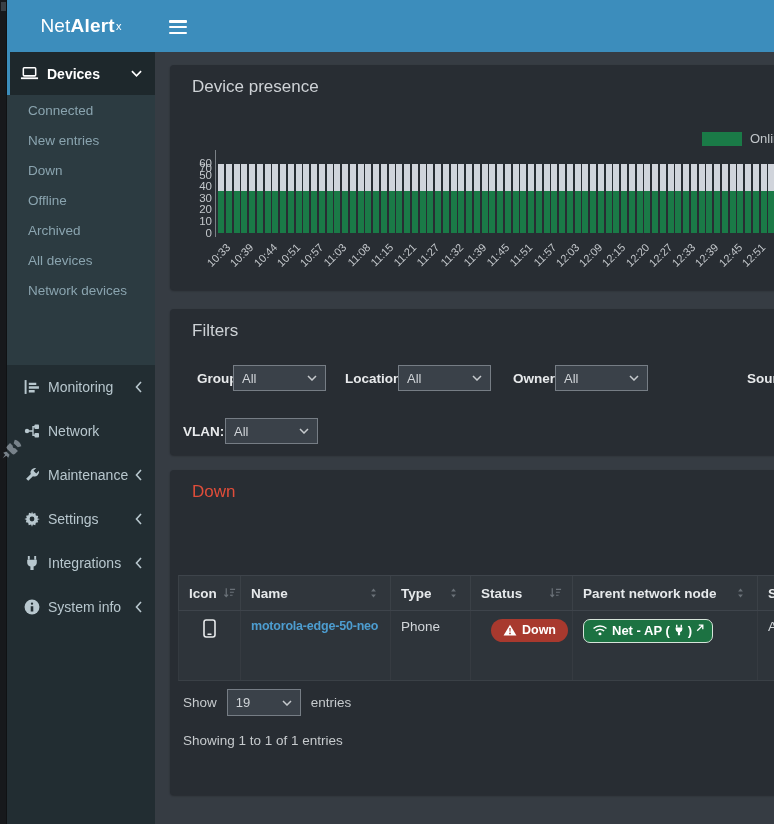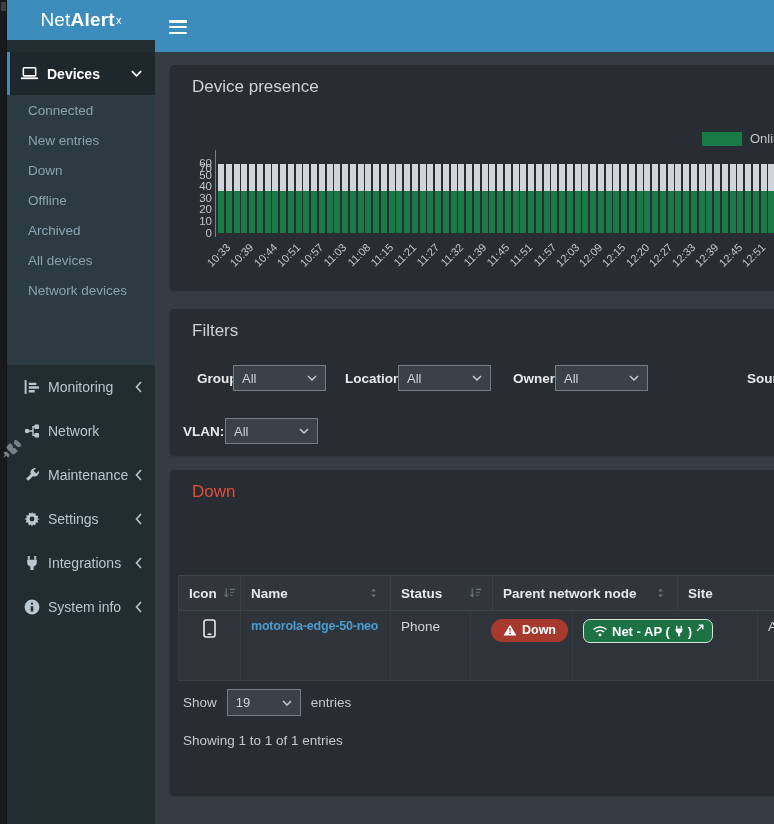--- a/index.html
+++ b/index.html
@@ -3,21 +3,21 @@
 <meta charset="utf-8">
 <style>
   html,body{margin:0;padding:0;background:#1b1e21;}
   .screen{position:relative;width:774px;height:824px;overflow:hidden;background:#363c43;
           font-family:"Liberation Sans","DejaVu Sans",sans-serif;}
   
   .strip{position:absolute;left:0;top:0;width:7px;height:824px;background:#17191c;border-right:1px solid #101214;box-sizing:border-box;}
   .strip-notch{position:absolute;left:1px;top:2px;width:5px;height:9px;background:#3a4046;}
   
   .sidebar{position:absolute;left:7px;top:0;width:148px;height:824px;background:#222d32;}
-  .logo{position:absolute;left:0;top:0;width:148px;height:40px;background:#3c8dbc;color:#fff;
+  .logo{position:absolute;left:0;top:0;width:148px;height:52px;background:#3c8dbc;color:#fff;
         display:flex;align-items:center;justify-content:center;font-size:19px;letter-spacing:.2px;}
   .logo .bold{font-weight:bold;}
   .logo sup{font-size:11px;margin-left:1px;line-height:1;}
   .nav-active{position:absolute;left:0;top:52px;width:148px;height:43px;background:#1e282c;border-left:3px solid #3c8dbc;
               box-sizing:border-box;display:flex;align-items:center;color:#fff;font-size:14px;font-weight:bold;}
   .nav-active .mi{width:19px;height:15px;margin-left:10px;}
   .nav-active .ml{margin-left:8px;}
   .nav-active .chev{margin-left:auto;margin-right:13px;width:11px;height:7px;color:#fff;}
   .submenu{position:absolute;left:0;top:95px;width:148px;height:270px;background:#2c3b41;}
   .sub-item{height:30px;display:flex;align-items:center;padding-left:21px;color:#8aa4af;font-size:13.5px;cursor:pointer;}
@@ -64,21 +64,21 @@
   .trow{display:flex;height:70px;background:#2e343a;border-bottom:1px solid #3a4046;border-left:1px solid rgba(255,255,255,.03);box-sizing:border-box;}
   .td{padding:8px 10px;box-sizing:border-box;border-right:1px solid rgba(255,255,255,.04);font-size:13.5px;color:#d2d6da;
       display:flex;align-items:flex-start;overflow:hidden;}
   .td-icon{justify-content:center;}
   .phone-icn{width:13px;height:19px;color:#e8eaec;}
   .dev-link{color:#4d9dd0;font-weight:bold;font-size:12.5px;letter-spacing:-0.2px;white-space:nowrap;cursor:pointer;}
   .td-status{justify-content:center;padding-left:26px;}
   .badge-down{display:inline-flex;align-items:center;gap:5px;background:#a8392e;color:#fff;font-weight:bold;font-size:12.5px;
               padding:5px 12px;border-radius:14px;line-height:1;white-space:nowrap;}
   .warn-icn{width:14px;height:12px;flex:none;}
-  .badge-net{display:inline-flex;align-items:center;gap:4px;background:#1c7242;border:1px solid #d6e4da;color:#fff;font-weight:bold;
+  .badge-net{display:inline-flex;align-items:flex-start;gap:4px;background:#1c7242;border:1px solid #d6e4da;color:#fff;font-weight:bold;
              font-size:13px;padding:4px 8px;border-radius:7px;line-height:1;white-space:nowrap;cursor:pointer;}
   .wifi-icn{width:16px;height:12px;flex:none;}
   .plugm-icn{width:10px;height:12px;flex:none;}
   .ne-icn{width:8px;height:8px;flex:none;margin-bottom:6px;}
   .show-row{position:absolute;left:13px;top:219px;display:flex;align-items:center;font-size:13.5px;color:#c6cacd;}
   .page-select{position:static;width:74px;height:27px;margin:0 10px;}
   .summary{position:absolute;left:13px;top:263px;font-size:13.5px;color:#c6cacd;}
 </style>
 </head>
 <body>
@@ -488,20 +488,30 @@
             <div class="th" style="width: 150px;">
               <span>Name</span>
               <span class="sp"></span>
               <span class="sorticon icn">
                 <svg viewBox="0 0 10 12">
                   <path d="M2.6 4.6 5 1.6l2.4 3z" fill="currentColor"></path>
                   <path d="M2.6 7.4 5 10.4l2.4-3z" fill="currentColor"></path>
                 </svg>
               </span>
             </div>
+            <div class="th" style="width: 80px;">
+              <span>Type</span>
+              <span class="sp"></span>
+              <span class="sorticon icn">
+                <svg viewBox="0 0 10 12">
+                  <path d="M2.6 4.6 5 1.6l2.4 3z" fill="currentColor"></path>
+                  <path d="M2.6 7.4 5 10.4l2.4-3z" fill="currentColor"></path>
+                </svg>
+              </span>
+            </div>
             <div class="th" style="width: 102px;">
               <span>Status</span>
               <span class="sp"></span>
               <span class="sorticon icn">
                 <svg viewBox="0 0 14 12">
                   <path d="M3.5 1v9M1.5 7.8 3.5 10l2-2.2" fill="none" stroke="currentColor" stroke-width="1.3"></path>
                   <path d="M7.5 2h5.5M7.5 5.2h4.2M7.5 8.4h2.8" stroke="currentColor" stroke-width="1.3"></path>
                 </svg>
               </span>
             </div>

